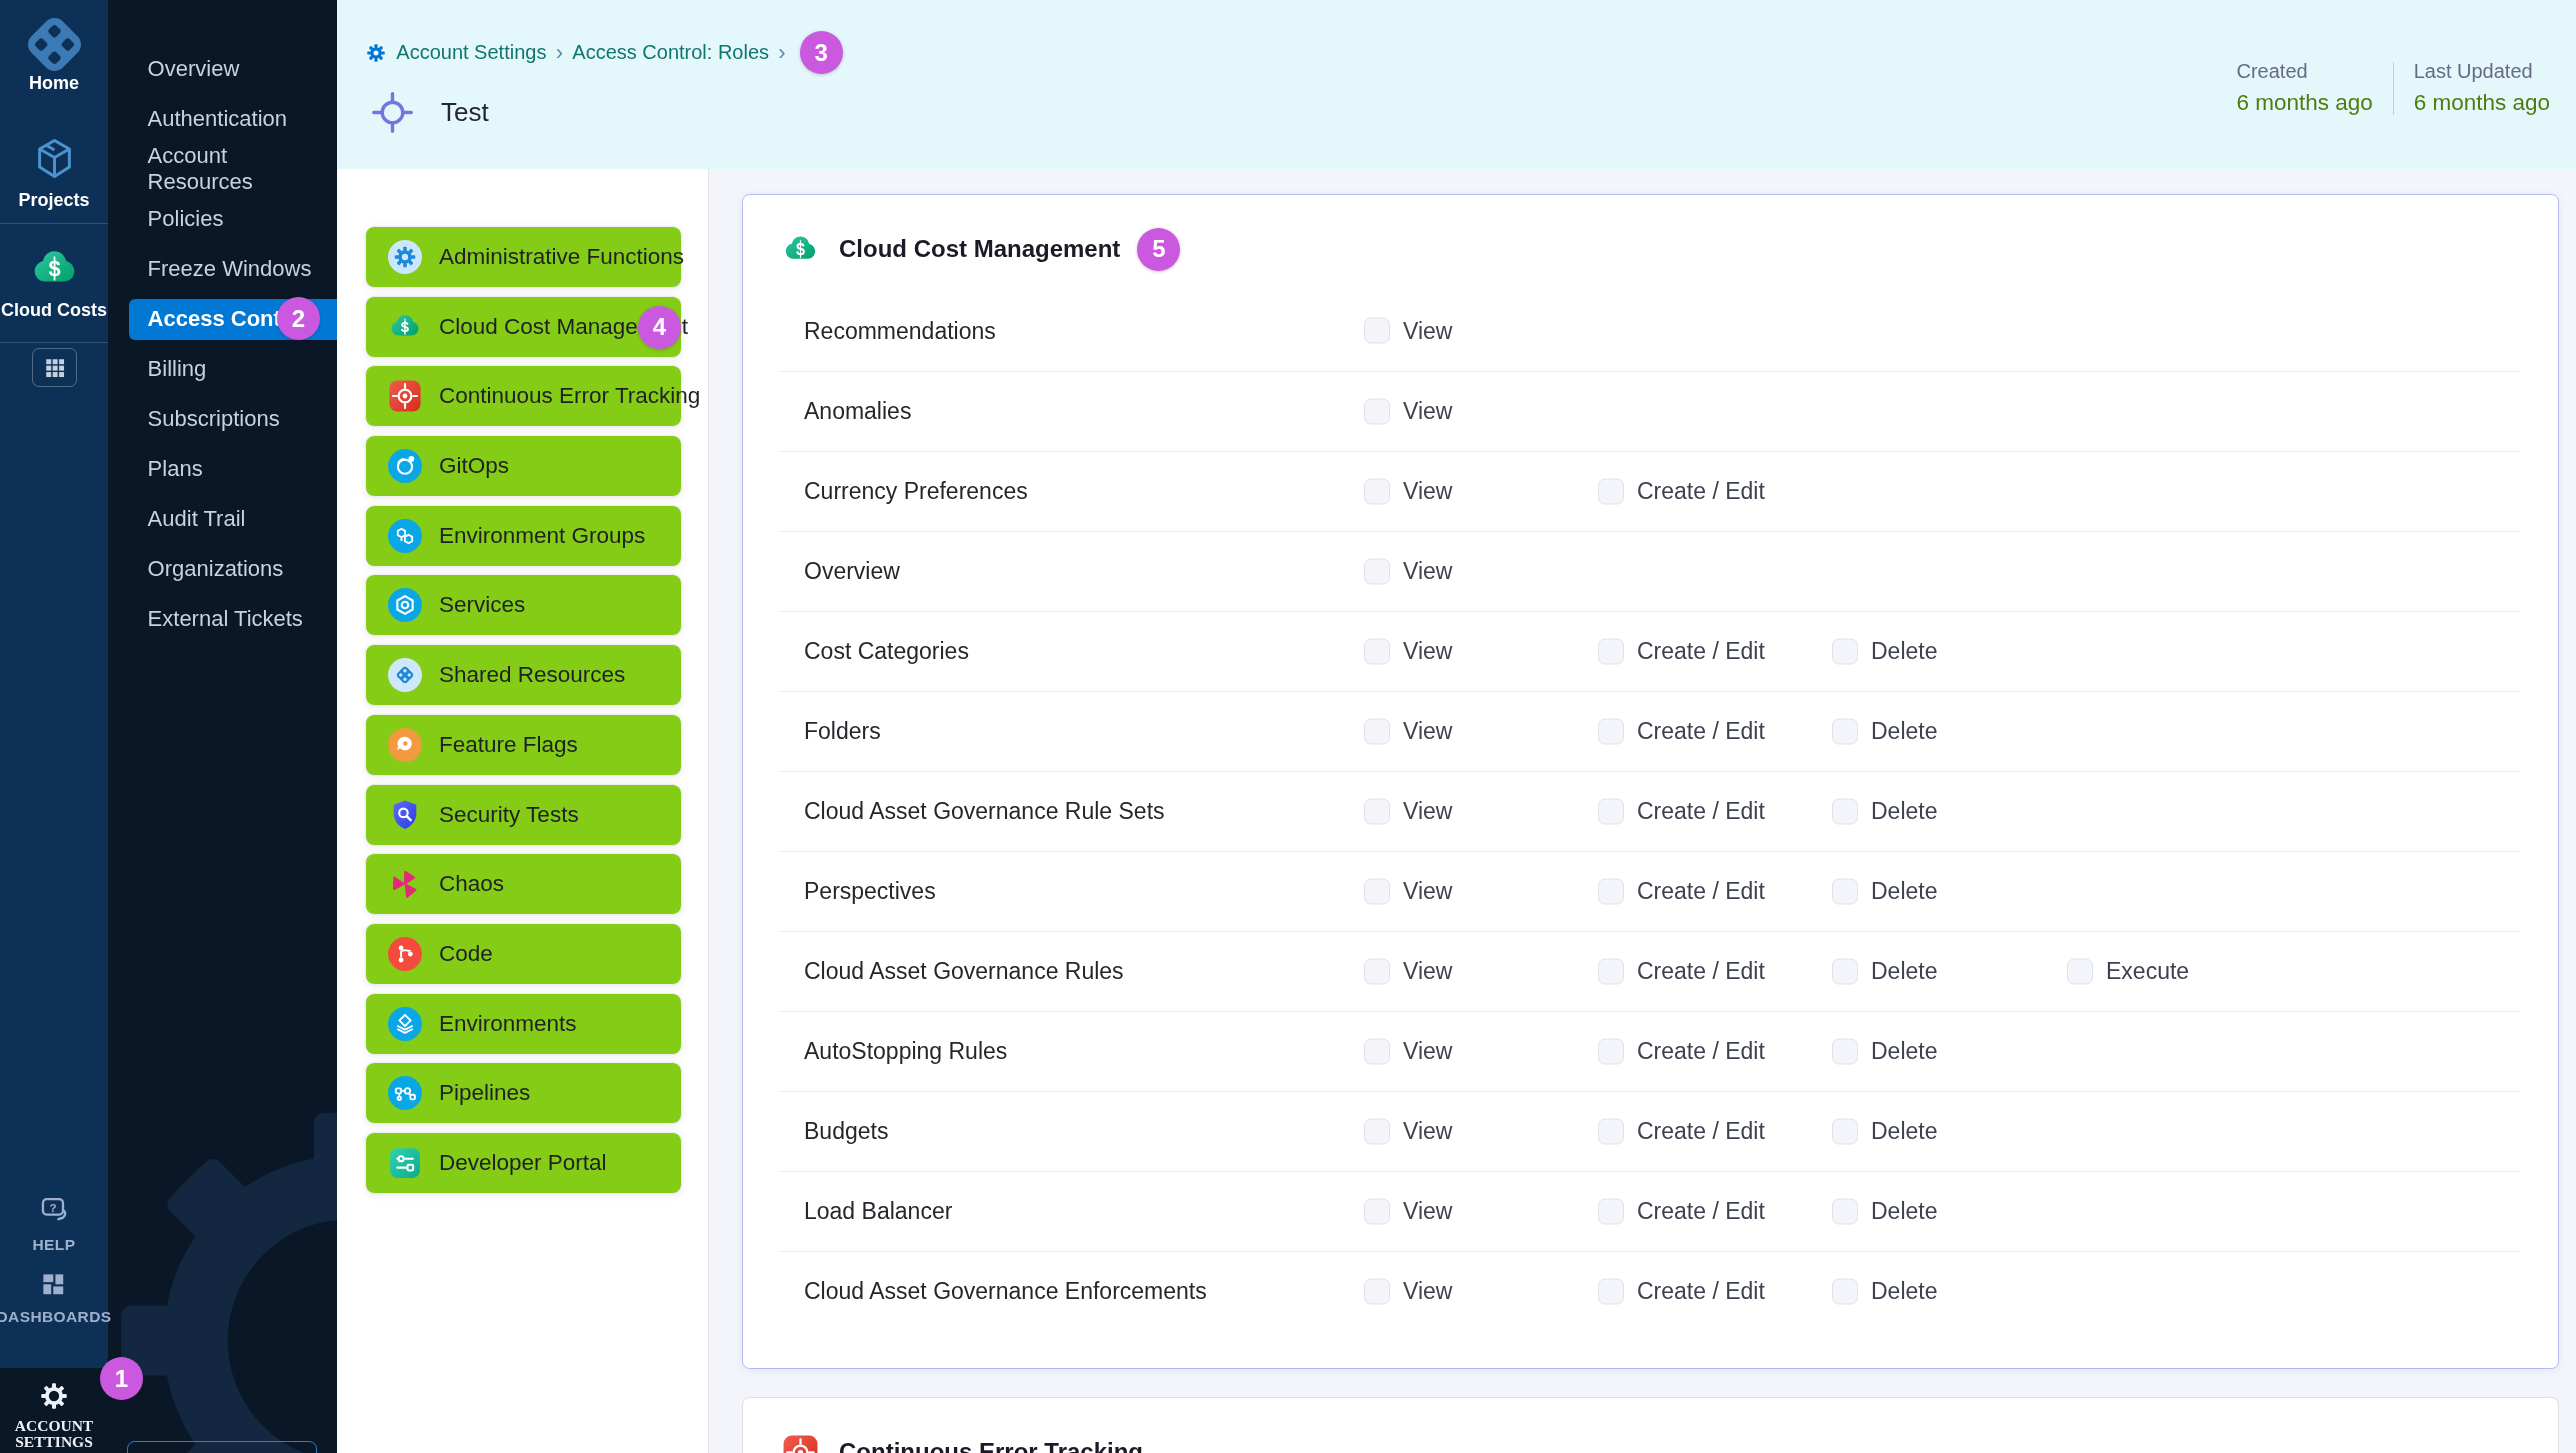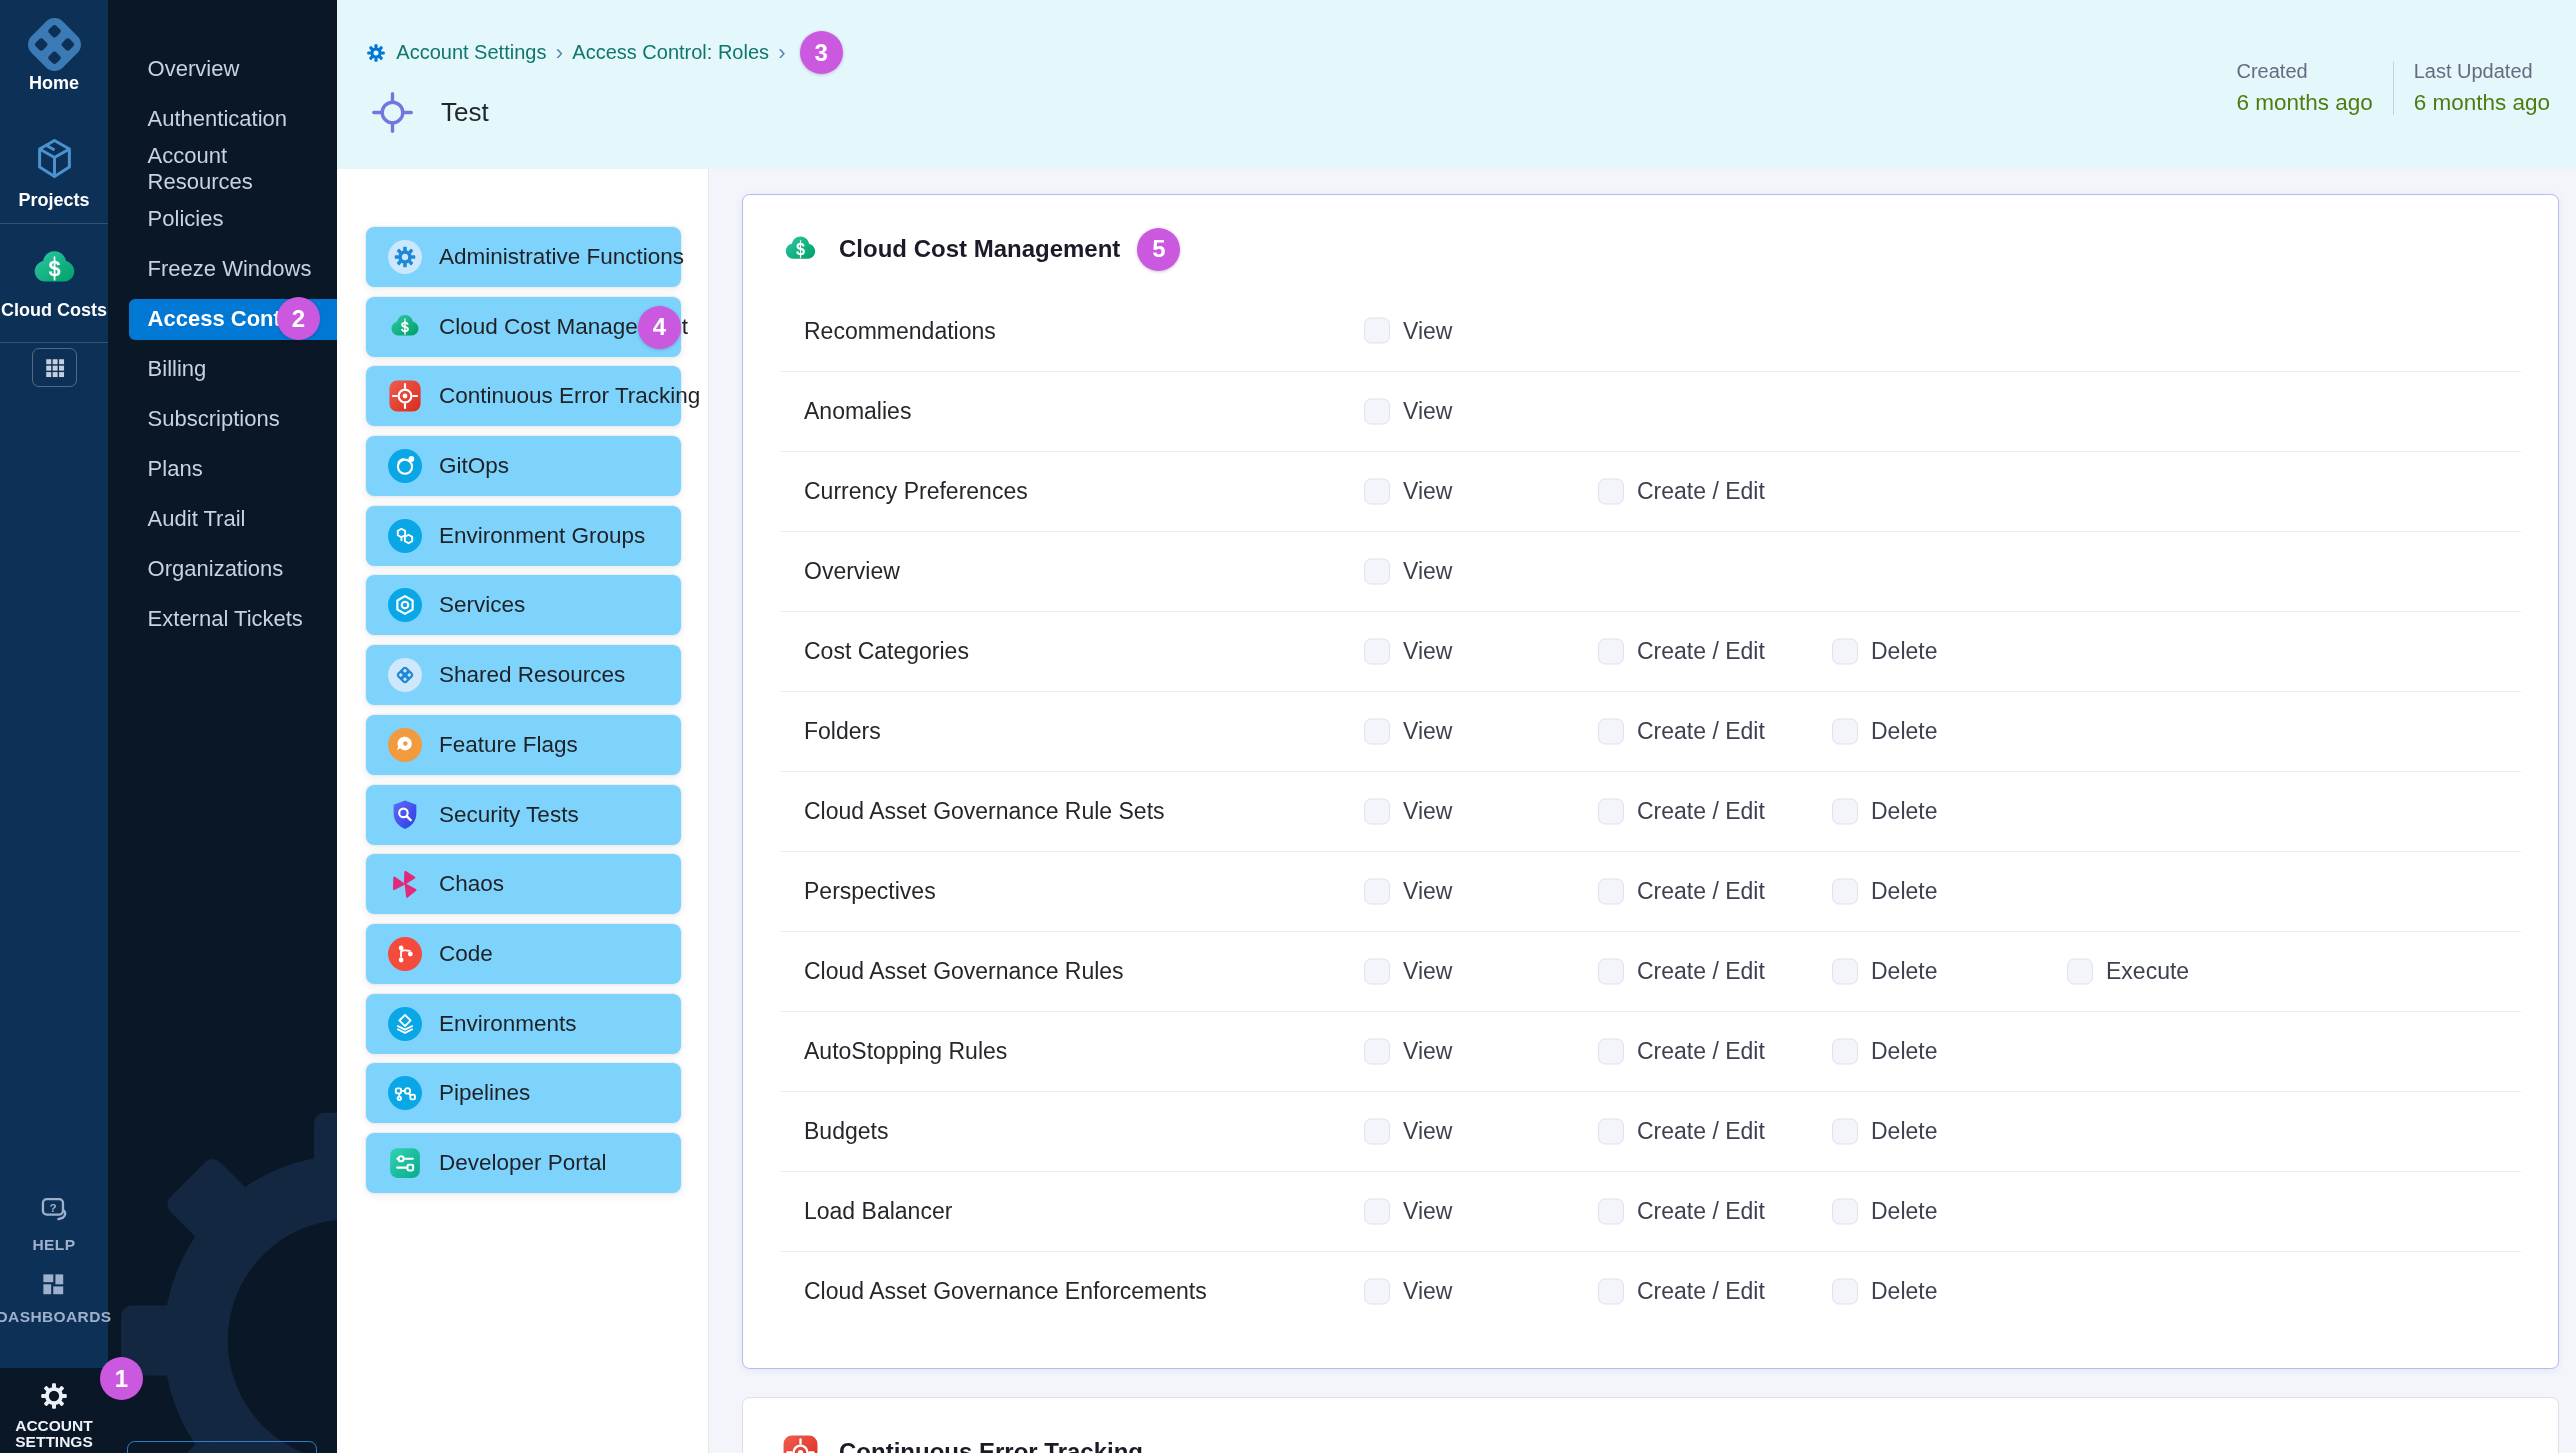--- a/index.html
+++ b/index.html
@@ -12,21 +12,21 @@
   .rail-item { position:absolute; left:0; width:108px; display:flex; flex-direction:column; align-items:center; cursor:pointer; }
   .rail-item .lbl { color:#ffffff; font-size:18px; font-weight:700; margin-top:6.2px; text-align:center; }
   .rail-item.small .lbl { color:#9fb0cc; font-size:15.5px; font-weight:700; letter-spacing:0.4px; }
   .icon-svg { display:inline-flex; }
   .icon-svg svg { width:100%; height:100%; display:block; }
   .cloudcosts-cell { position:absolute; left:0; top:223px; width:108px; height:120px; }
   .grid-btn { position:absolute; left:32px; top:348px; width:45px; height:39px; border:1.2px solid rgba(255,255,255,.28);
     border-radius:7px; display:flex; align-items:center; justify-content:center; cursor:pointer; }
   .account-sec { position:absolute; left:0; top:1368px; width:108px; height:86px; background:#0a1726;
     display:flex; flex-direction:column; align-items:center; padding-top:11px; cursor:pointer; }
-  .account-sec .lbl { color:#eef2f8; font-size:15.5px; font-weight:700; line-height:16.3px; text-align:center; margin-top:4.6px; }
+  .account-sec .lbl { color:#eef2f8; font-size:15.5px; font-weight:700; line-height:16.3px; text-align:center; margin-top:4.6px;font-family:Liberation Serif, serif; }
 
   
   .subnav { position:absolute; left:108px; top:0; width:229px; height:100%; background:#0a1726; overflow:hidden; z-index:20; }
   .subnav ul { list-style:none; padding-top:44px; position:relative; z-index:2; }
   .subnav li { height:50px; margin-left:21px; display:flex; align-items:center; cursor:pointer; }
   .nav-pill { width:100%; height:41px; display:flex; align-items:center; padding-left:18.6px; border-radius:6.2px 0 0 6.2px;
     color:#c9d2de; font-size:22px; position:relative; }
   li.active .nav-pill { background:#0278d5; color:#ffffff; font-weight:700; }
   .gear-watermark { position:absolute; left:0px; top:1085px; width:511px; height:511px; z-index:1; }
   .newnav-box { position:absolute; left:19.4px; top:1441px; width:190px; height:46px; border:1.5px solid #2e7ec9; border-radius:7.7px; z-index:2; }
@@ -47,21 +47,21 @@
   .page-title { font-size:26px; color:#22272d; font-weight:500; margin-left:26px; }
   .meta { position:absolute; top:60px; right:26px; display:flex; gap:20px; }
   .meta .col { display:flex; flex-direction:column; gap:7px; }
   .meta .m-label { font-size:20px; color:#666a82; }
   .meta .m-value { font-size:22.5px; color:#4d7c0f; }
   .meta .vdiv { width:0.8px; background:#c9ccdb; margin:1.5px 0; }
 
   .content { position:absolute; left:0; top:169px; right:0; bottom:0; background:#f3f5fb; }
   .module-col { position:absolute; left:0; top:0; bottom:0; width:372px; background:#ffffff; border-right:0.8px solid #e4e6ee;
     padding-top:57px; overflow:hidden; }
-  .module-card { position:relative; width:317px; height:62px; margin:0 0 7.7px 28px; background:#7dd3fc; border:0.8px solid #eceef4;
+  .module-card { position:relative; width:317px; height:62px; margin:0 0 7.7px 28px; background:#84cc16; border:0.8px solid #eceef4;
     border-radius:9.3px; box-shadow:0 1.5px 7.7px rgba(40,41,61,.08); display:flex; align-items:center; cursor:pointer; }
   .module-card .mod-icon { width:34px; height:34px; margin-left:22px; flex:0 0 auto; }
   .module-card .mod-label { font-size:22.5px; color:#1f2125; font-weight:500; margin-left:17px; white-space:nowrap; }
   .module-card .badge-card { position:absolute; left:272px; top:9.3px; }
 
   .panel-area { position:absolute; left:372px; right:0; top:0; bottom:0; overflow:hidden; }
   .panel { margin-left:33px; margin-right:17px; background:#ffffff; border-radius:7.7px; }
   .panel-1 { margin-top:25px; height:1175px; border:1.2px solid #b7b9f1; box-shadow:0 1.5px 7.7px rgba(96,97,198,.10); }
   .panel-2 { margin-top:28px; height:232px; border:0.8px solid #dcdee8; }
   .panel-head { display:flex; align-items:center; margin-top:31px; height:46px; padding-left:39px; }

